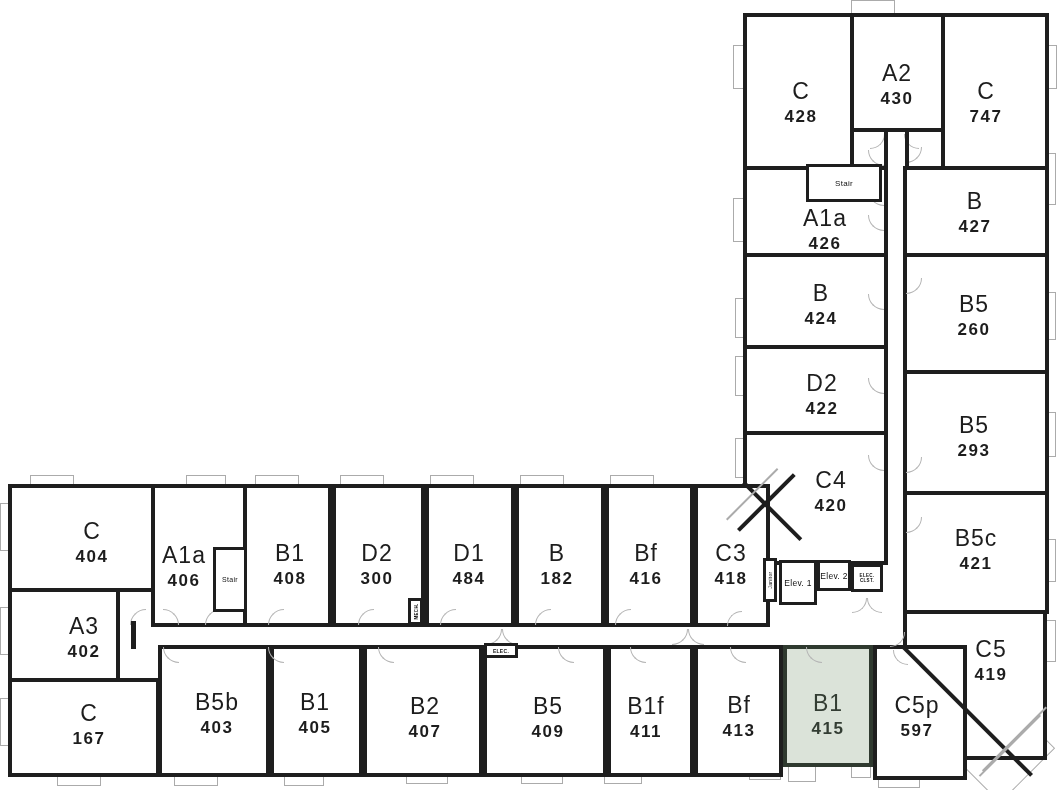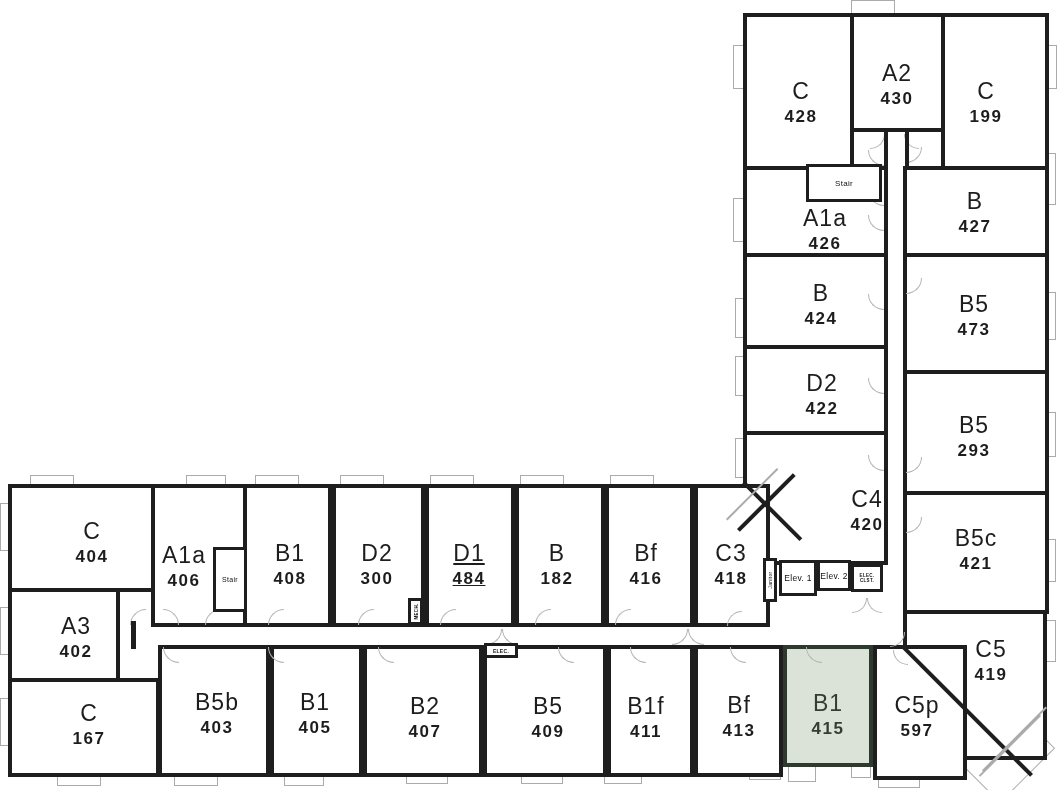--- a/index.html
+++ b/index.html
@@ -65,54 +65,54 @@
       <div class="n">428</div>
     </div>
     <div class="room" style="left: 850px; top: 13px; width: 95px; height: 119px;"></div>
     <div class="rlabel" style="left: 897px; top: 84px;">
       <div class="t">A2</div>
       <div class="n">430</div>
     </div>
     <div class="room" style="left: 941px; top: 13px; width: 108px; height: 157px;"></div>
     <div class="rlabel" style="left: 986px; top: 102px;">
       <div class="t">C</div>
-      <div class="n">199</div>
+      <div class="n">747</div>
     </div>
     <div class="room" style="left: 743px; top: 166px; width: 145px; height: 91px;"></div>
     <div class="rlabel" style="left: 825px; top: 229px;">
       <div class="t">A1a</div>
       <div class="n">426</div>
     </div>
     <div class="room" style="left: 903px; top: 166px; width: 146px; height: 91px;"></div>
     <div class="rlabel" style="left: 975px; top: 212px;">
       <div class="t">B</div>
       <div class="n">427</div>
     </div>
     <div class="room" style="left: 743px; top: 253px; width: 145px; height: 96px;"></div>
     <div class="rlabel" style="left: 821px; top: 304px;">
       <div class="t">B</div>
       <div class="n">424</div>
     </div>
     <div class="room" style="left: 903px; top: 253px; width: 146px; height: 121px;"></div>
     <div class="rlabel" style="left: 974px; top: 315px;">
       <div class="t">B5</div>
-      <div class="n">473</div>
+      <div class="n">260</div>
     </div>
     <div class="room" style="left: 743px; top: 345px; width: 145px; height: 90px;"></div>
     <div class="rlabel" style="left: 822px; top: 394px;">
       <div class="t">D2</div>
       <div class="n">422</div>
     </div>
     <div class="room" style="left: 903px; top: 370px; width: 146px; height: 125px;"></div>
     <div class="rlabel" style="left: 974px; top: 436px;">
       <div class="t">B5</div>
       <div class="n">293</div>
     </div>
     <div class="room" style="left: 743px; top: 431px; width: 145px; height: 134px;"></div>
-    <div class="rlabel" style="left: 831px; top: 510px; margin-left: 36px;">
+    <div class="rlabel" style="left: 831px; top: 491px;">
       <div class="t">C4</div>
       <div class="n">420</div>
     </div>
     <div class="room" style="left: 903px; top: 491px; width: 146px; height: 123px;"></div>
     <div class="rlabel" style="left: 976px; top: 549px;">
       <div class="t">B5c</div>
       <div class="n">421</div>
     </div>
     <div class="room" style="left: 903px; top: 610px; width: 144px; height: 150px;"></div>
     <div class="rlabel" style="left: 991px; top: 660px;">
@@ -133,41 +133,41 @@
     <div class="rlabel" style="left: 290px; top: 564px;">
       <div class="t">B1</div>
       <div class="n">408</div>
     </div>
     <div class="room" style="left: 332px; top: 484px; width: 93px; height: 143px;"></div>
     <div class="rlabel" style="left: 377px; top: 564px;">
       <div class="t">D2</div>
       <div class="n">300</div>
     </div>
     <div class="room" style="left: 425px; top: 484px; width: 90px; height: 143px;"></div>
-    <div class="rlabel" style="left: 469px; top: 564px; text-decoration: underline;">
+    <div class="rlabel" style="left: 469px; top: 564px;">
       <div class="t">D1</div>
       <div class="n">484</div>
     </div>
     <div class="room" style="left: 515px; top: 484px; width: 90px; height: 143px;"></div>
     <div class="rlabel" style="left: 557px; top: 564px;">
       <div class="t">B</div>
       <div class="n">182</div>
     </div>
     <div class="room" style="left: 605px; top: 484px; width: 89px; height: 143px;"></div>
     <div class="rlabel" style="left: 646px; top: 564px;">
       <div class="t">Bf</div>
       <div class="n">416</div>
     </div>
     <div class="room" style="left: 694px; top: 484px; width: 76px; height: 143px;"></div>
     <div class="rlabel" style="left: 731px; top: 564px;">
       <div class="t">C3</div>
       <div class="n">418</div>
     </div>
     <div class="room" style="left: 8px; top: 588px; width: 112px; height: 94px;"></div>
-    <div class="rlabel" style="left: 76px; top: 637px;">
+    <div class="rlabel" style="left: 84px; top: 637px;">
       <div class="t">A3</div>
       <div class="n">402</div>
     </div>
     <div class="room" style="left: 8px; top: 678px; width: 152px; height: 99px;"></div>
     <div class="rlabel" style="left: 89px; top: 724px;">
       <div class="t">C</div>
       <div class="n">167</div>
     </div>
     <div class="room" style="left: 158px; top: 645px; width: 112px; height: 132px;"></div>
     <div class="rlabel" style="left: 217px; top: 713px;">
@@ -255,21 +255,21 @@
     <div class="door br" style="left: 906px; top: 278px; width: 16px; height: 16px;"></div>
     <div class="door br" style="left: 906px; top: 457px; width: 16px; height: 16px;"></div>
     <div class="door br" style="left: 906px; top: 517px; width: 16px; height: 16px;"></div>
     <div class="door br" style="left: 890px; top: 632px; width: 15px; height: 15px;"></div>
     <div class="sroom" style="left: 806px; top: 164px; width: 76px; height: 38px;">
       <span style="font-size: 8px;">Stair</span>
     </div>
     <div class="sroom" style="left: 213px; top: 547px; width: 34px; height: 65px;">
       <span style="font-size: 7px;">Stair</span>
     </div>
-    <div class="sroom" style="left: 779px; top: 560px; width: 38px; height: 36px;">
+    <div class="sroom" style="left: 779px; top: 560px; width: 38px; height: 45px;">
       <span style="font-size: 8.5px;">Elev. 1</span>
     </div>
     <div class="sroom" style="left: 817px; top: 560px; width: 34px; height: 31px;">
       <span style="font-size: 8.5px;">Elev. 2</span>
     </div>
     <div class="sroom" style="left: 851px; top: 564px; width: 32px; height: 28px;">
       <span style="font-size: 4.5px; font-weight: 700;">ELEC. CLST.</span>
     </div>
     <div class="sroom" style="left: 484px; top: 643px; width: 34px; height: 15px;">
       <span style="font-size: 5px; font-weight: 700;">ELEC.</span>

